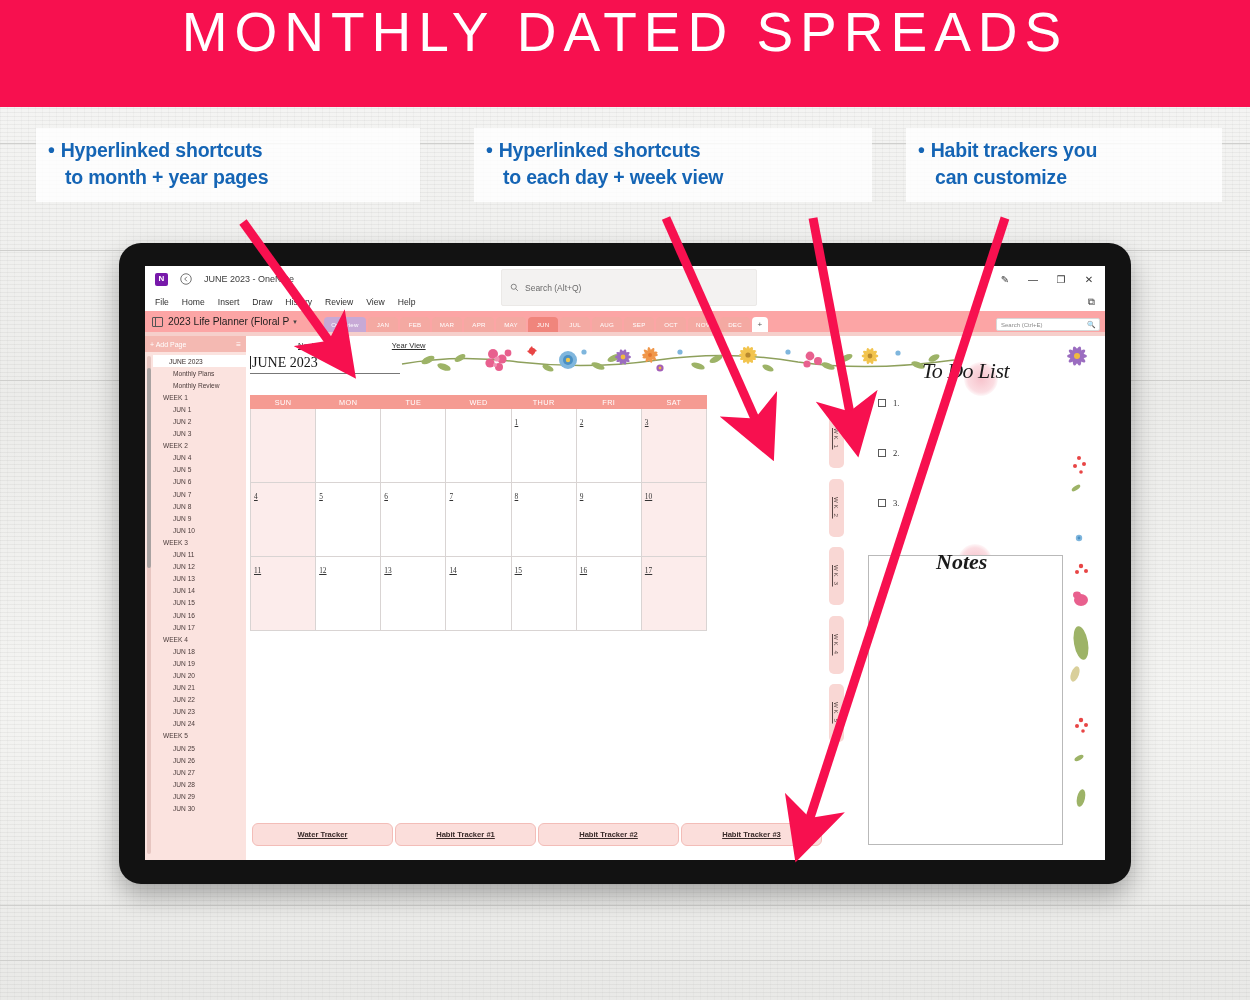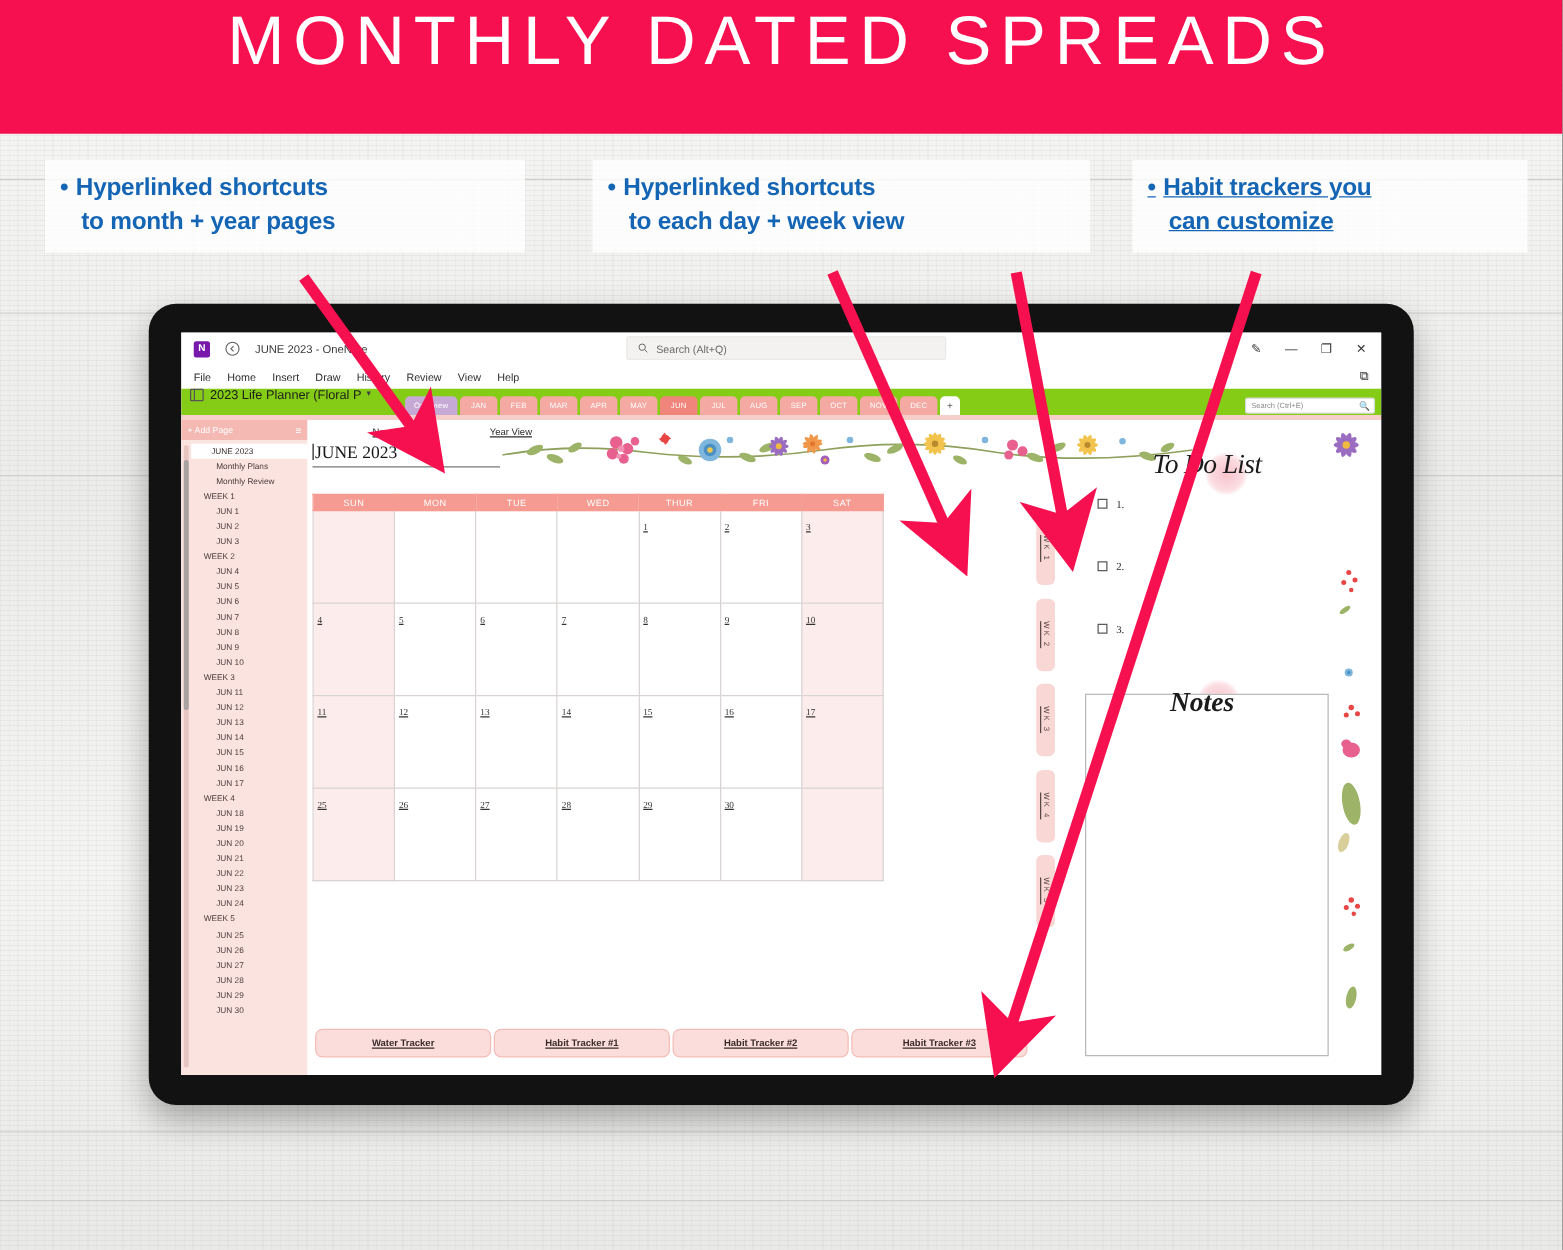--- a/index.html
+++ b/index.html
@@ -49,21 +49,21 @@
     padding:9px 12px 11px 12px;
     color:#1565b5;
     font-weight:bold;
     font-size:19.5px;
     line-height:1.38;
     letter-spacing:-0.2px;
   }
   .callout .bullet{ margin-right:6px; }
   .c1{ left:36px;  top:128px; width:384px; }
   .c2{ left:474px; top:128px; width:398px; }
-  .c3{ left:906px; top:128px; width:316px;text-decoration:underline; }
+  .c3{ left:906px; top:128px; width:316px; }
 
   
   .arrows{ position:absolute; left:0; top:0; width:1250px; height:1000px; pointer-events:none; }
 
   
   .laptop{
     position:absolute; left:119px; top:243px; width:1012px; height:641px;
     background:#121212;
     border-radius:22px;
     box-shadow:0 12px 26px rgba(0,0,0,0.30);
@@ -80,21 +80,21 @@
   }
   .app-icon{
     width:13px;height:13px;border-radius:2px;background:#7719aa;
     margin-left:6px; margin-right:11px;
     display:flex;align-items:center;justify-content:center;
   }
   .app-icon span{ color:#fff;font-size:8px;font-weight:bold;line-height:1; }
   .back-ic{ width:14px;height:14px;margin-right:11px;color:#606060; }
   .win-title{ font-size:9px; color:#3b3b3b; }
   .search-box{
-    position:absolute; left:356px; top:3px; width:256px; height:19px;
+    position:absolute; left:356px; top:3px; width:256px; height:37px;
     background:#f3f2f1; border:1px solid #ebe9e7; border-radius:2px;
     display:flex; align-items:center; padding-left:8px; gap:6px;
   }
   .search-box .mag{ width:9px;height:9px;color:#616161; }
   .search-ph{ font-size:8.5px; color:#6a6a6a; }
   .wincontrols{
     position:absolute; right:2px; top:0; height:26px;
     display:flex; align-items:center; gap:0px;
   }
   .wc{ width:28px;height:26px;display:flex;align-items:center;justify-content:center;
@@ -105,22 +105,22 @@
     height:19px; background:#ffffff; display:flex; align-items:center;
     padding-left:10px; gap:13px; border-bottom:0px;
   }
   .ribbon span{ font-size:8.6px; color:#2f2f2f; }
   .ribbon-extra{
     position:absolute; right:10px; top:30px;
   }
 
   
   .nbrow{
-    height:21px; display:flex; align-items:flex-start; position:relative;
-    background:#84cc16;
+    height:21px; display:flex; align-items:center; position:relative;
+    background:#fca5a5;
   }
   .nb-icon{
     width:11px;height:10px;margin-left:7px;margin-right:5px;
     border:1px solid #555; border-radius:1px; display:flex;
   }
   .nb-icon i{ display:block;width:3px;border-right:1px solid #555; }
   .nb-title{ font-size:10.2px; color:#1d1d1d; }
   .nb-caret{ font-size:7px;color:#444;margin-left:4px; }
 
   .tabstrip{
@@ -674,29 +674,20 @@
               </tr>
               <tr>
                 <td class="we"><a>11</a></td>
                 <td><a>12</a></td>
                 <td><a>13</a></td>
                 <td><a>14</a></td>
                 <td><a>15</a></td>
                 <td><a>16</a></td>
                 <td class="we"><a>17</a></td>
               </tr>
-              <tr>
-                <td class="we"><a>25</a></td>
-                <td><a>26</a></td>
-                <td><a>27</a></td>
-                <td><a>28</a></td>
-                <td><a>29</a></td>
-                <td><a>30</a></td>
-                <td class="we"></td>
-              </tr>
             </tbody>
         </table>
 
         <div class="wktabs" id="wktabs">
             <div class="wktab">
               <span>WK 1</span>
             </div>
             <div class="wktab">
               <span>WK 2</span>
             </div>

